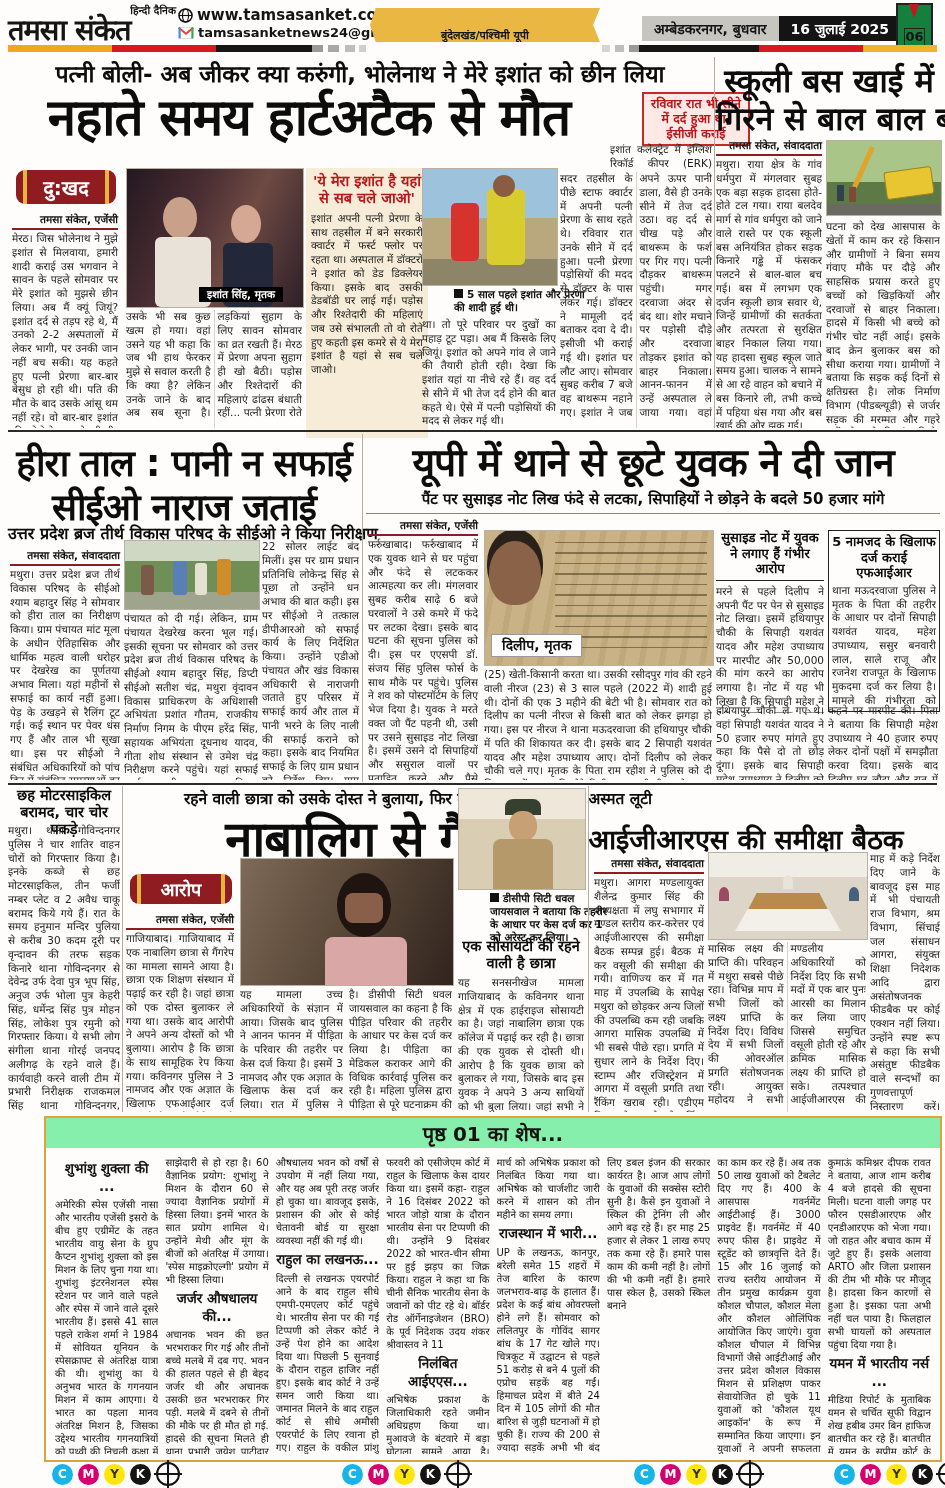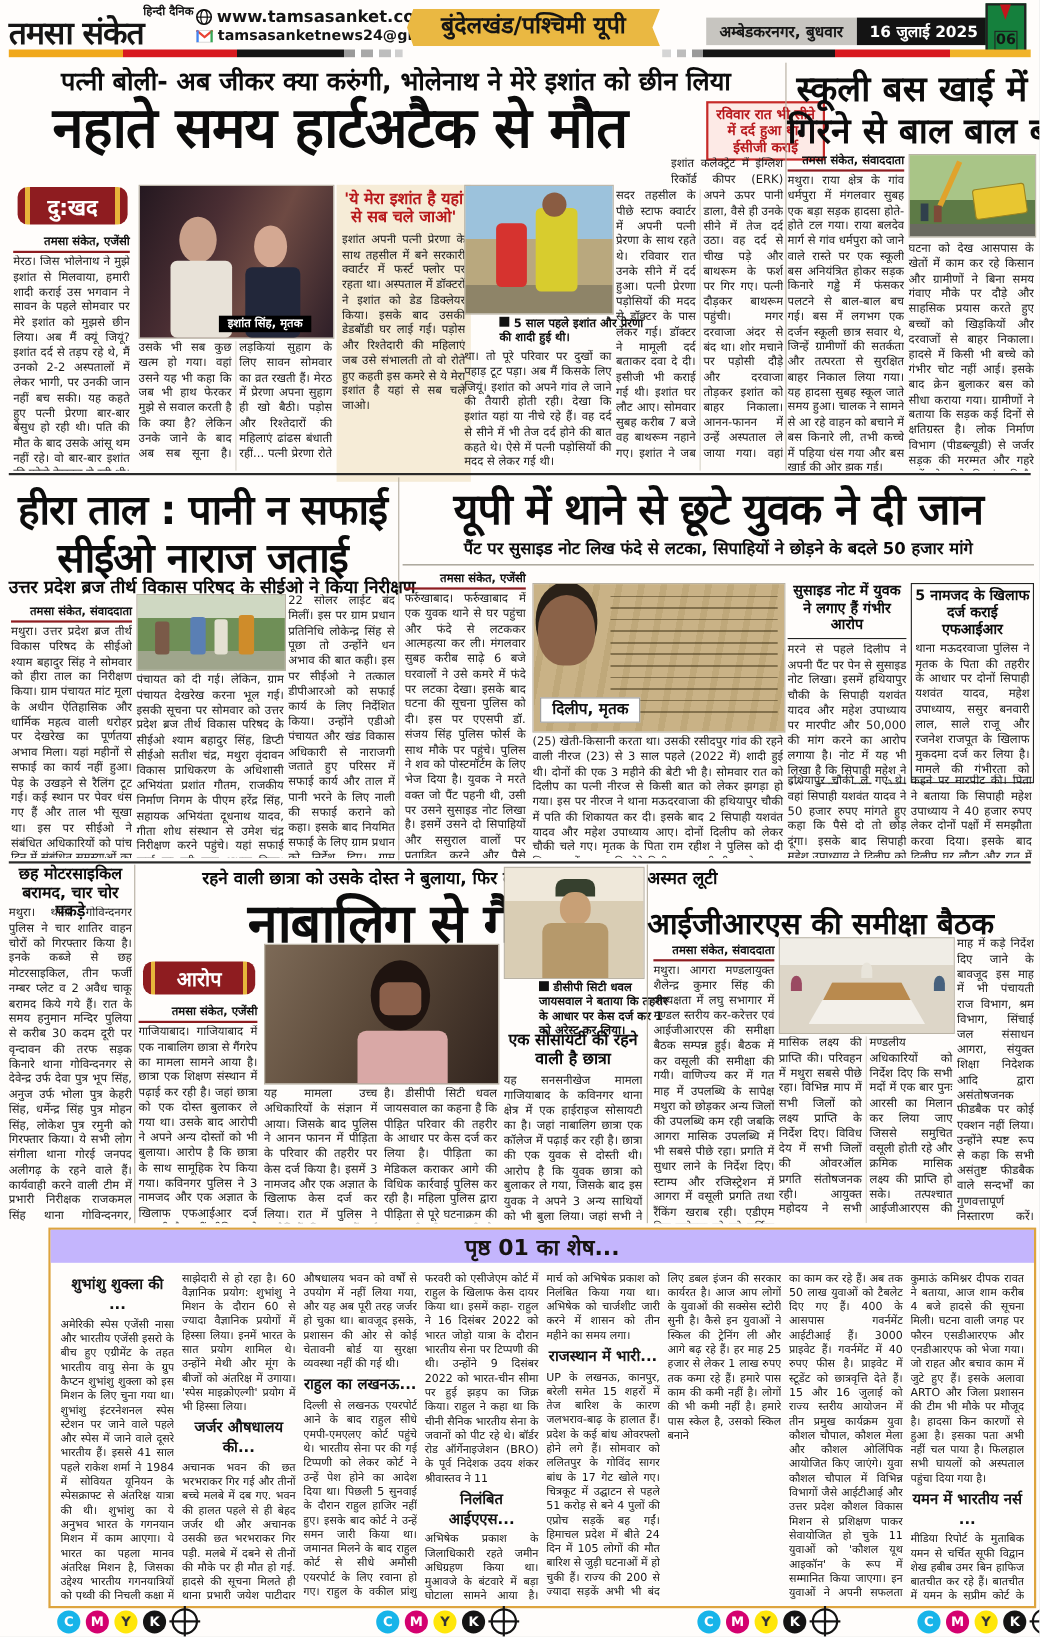--- a/index.html
+++ b/index.html
@@ -14,35 +14,35 @@
   .badge{background:linear-gradient(90deg,#8e1c20 0 7%,#e7b53a 7% 11%,#8e1c20 11% 89%,#e7b53a 89% 93%,#8e1c20 93% 100%);
          color:#fff;font-weight:bold;text-align:center;border-radius:9px;display:flex;align-items:center;justify-content:center;}
   .photo{position:absolute;overflow:hidden;border:1px solid #b9b2a4;}
   .cap{font-weight:bold;font-size:10.5px;line-height:1.25;color:#111;padding-left:32px;}
   .capbullet{display:inline-block;width:9px;height:9px;background:#111;margin-right:4px;}
   .vline{position:absolute;width:1px;background:#b5ad9e;}
   .hrule{position:absolute;height:2px;background:#2a2a2a;}
   .boxtitle{font-weight:bold;text-align:center;color:#0c0c0c;}
   .redtitle{color:#b7181c;font-weight:bold;text-align:center;}
   
-  #ribbon{background:#eab842;display:flex;align-items:flex-start;justify-content:center;font-weight:bold;font-size:21px;
+  #ribbon{background:#eab842;display:flex;align-items:flex-end;justify-content:center;font-weight:bold;font-size:11px;
           clip-path:polygon(2.5% 0,100% 0,97% 50%,100% 100%,2.5% 100%,0 50%);}
   .datebox{display:flex;font-weight:bold;font-size:14px;}
   .datebox .place{background:#c7c5c0;padding:3px 12px;}
   .datebox .date{background:#141414;color:#fff;padding:3px 12px;}
   #pagebox{border:2px solid #222;background:#15803d;text-align:center;}
   #pagebox .bm{position:absolute;left:11px;top:-1px;width:0;height:0;border-left:5px solid transparent;border-right:5px solid transparent;border-top:14px solid #c4161c;}
   #pagebox .num{position:absolute;bottom:1px;left:6px;right:6px;border:1.5px solid #222;font-weight:bold;font-size:13px;line-height:16px;}
   .bar{position:absolute;height:7px;}
   
   #quotebox{background:#f6ecd7;padding:5px 5px;}
   #hlbox{background:#fdeae6;border:2px solid #c62a28;padding:3px 2px;}
   
   #shesh{border:2.5px solid #dda43e;background:#fffdfb;}
-  #shesh .banner{height:30px;background:#c4b5fd;display:flex;align-items:center;justify-content:center;font-weight:bold;font-size:20px;color:#171310;}
+  #shesh .banner{height:30px;background:#86efac;display:flex;align-items:center;justify-content:center;font-weight:bold;font-size:20px;color:#171310;}
   #shesh .cols{position:absolute;left:0;right:0;top:32px;bottom:0;display:flex;gap:7px;padding:6px 9px;}
   #shesh .col{flex:1 1 0;overflow:hidden;font-size:10px;line-height:1.3;text-align:justify;}
   #shesh .col h4{font-size:13.5px;margin:4px 0 3px;text-align:center;font-weight:bold;}
   
   .cmyk{position:absolute;top:1462px;display:flex;gap:5px;align-items:center;}
   .dot{width:21px;height:21px;border-radius:50%;display:flex;align-items:center;justify-content:center;font-weight:bold;font-size:12px;}
   .dc{background:#17b4e9;color:#fff;}.dm{background:#d4006f;color:#fff;}.dy{background:#ffe60a;color:#333;}.dk{background:#141414;color:#fff;}
   .reg{width:20px;height:20px;border:2px solid #141414;border-radius:50%;position:relative;background:#fff;}
   .reg:before,.reg:after{content:"";position:absolute;background:#141414;}
   .reg:before{left:50%;top:-4px;bottom:-4px;width:2px;margin-left:-1px;}

